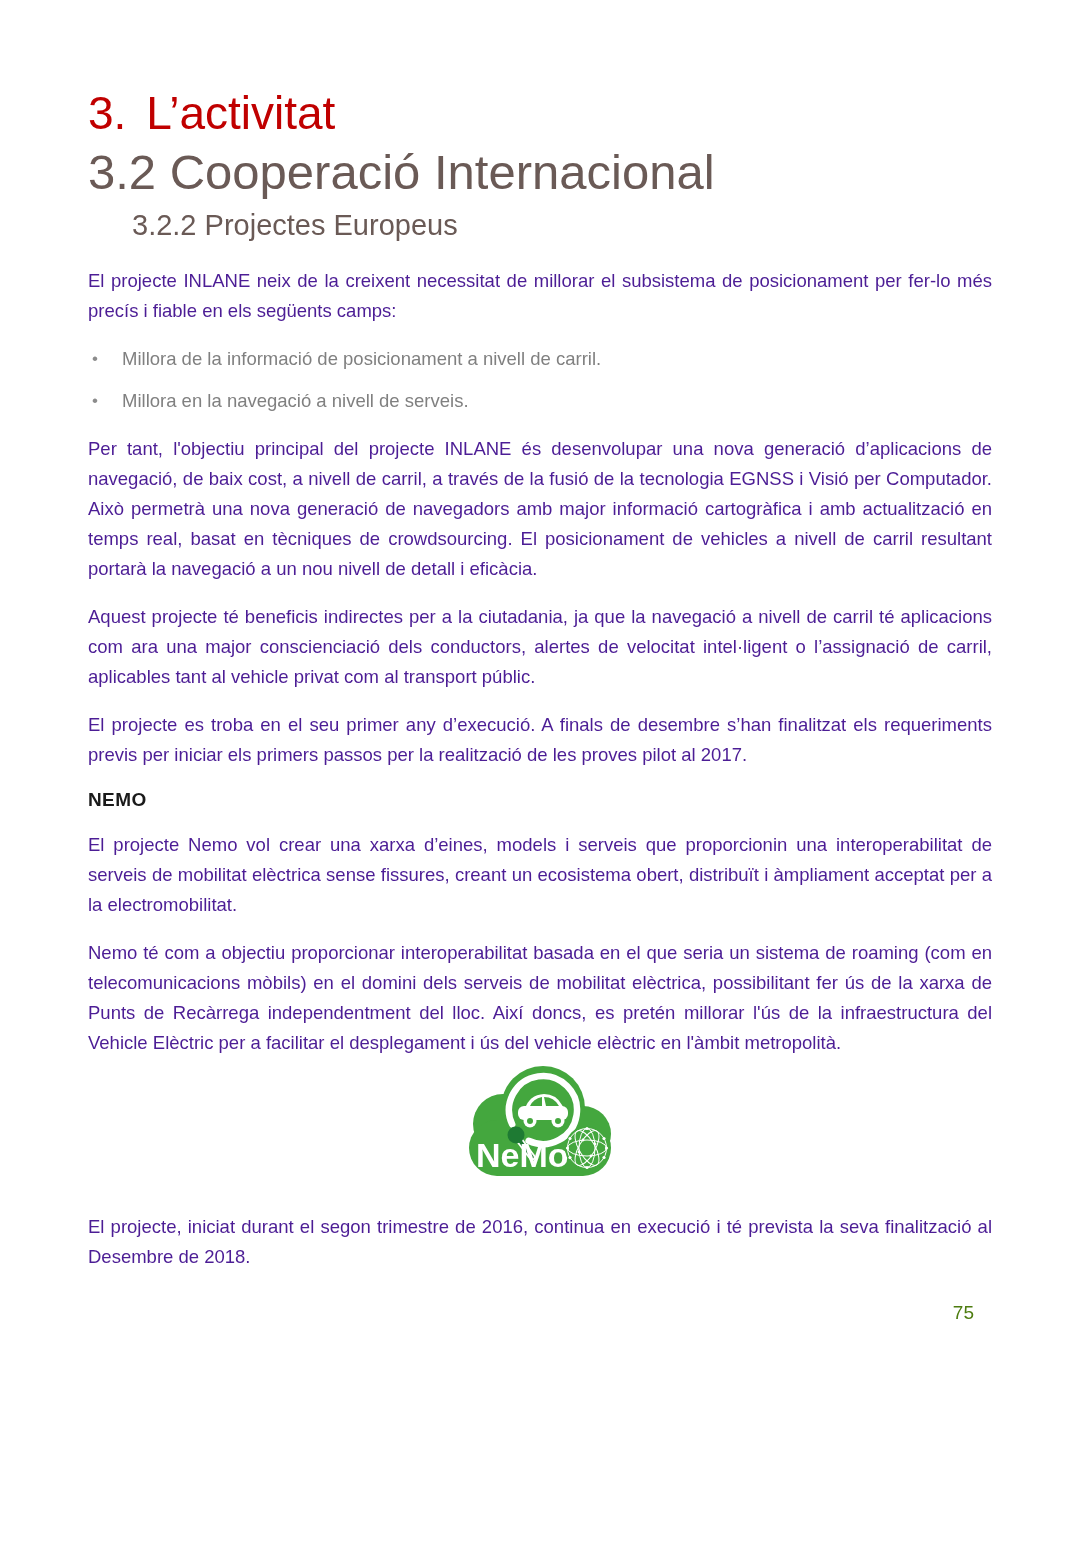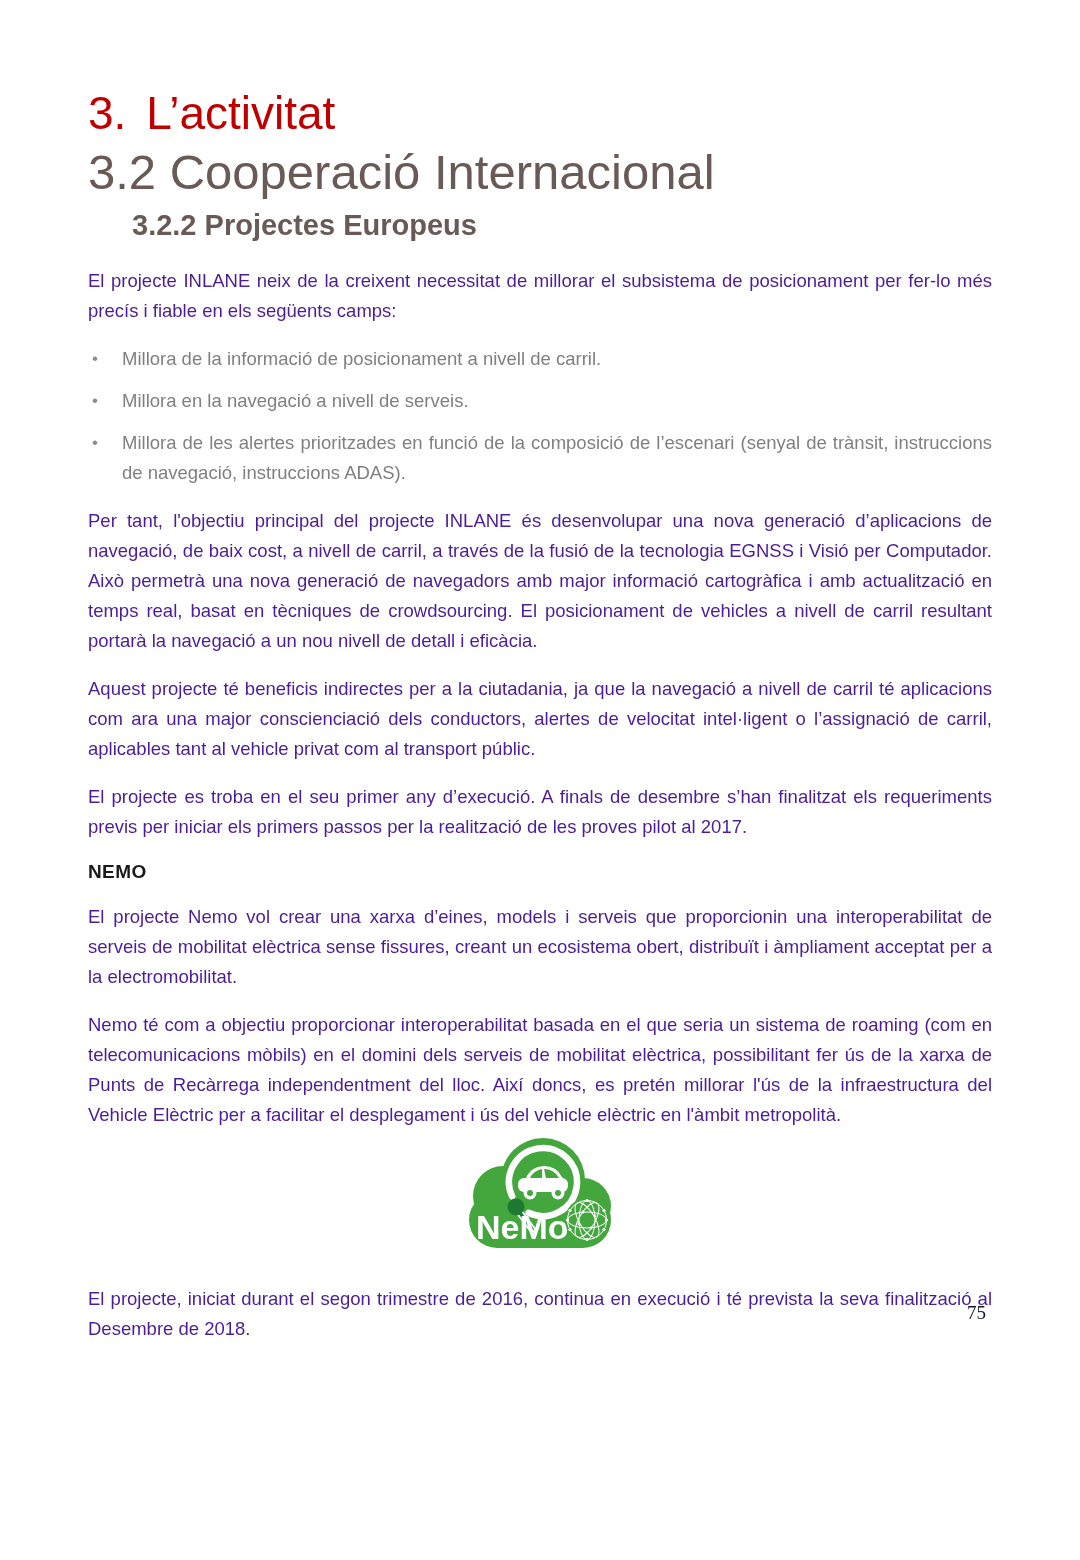--- a/index.html
+++ b/index.html
@@ -30,21 +30,21 @@
     margin: 4px 0 0;
     font-size: 49px;
     line-height: 1.15;
     font-weight: 400;
     color: #6a5a56;
   }
   .doc-subsection {
     margin: 8px 0 16px 44px;
     font-size: 29px;
     line-height: 1.15;
-    font-weight: 700;
+    font-weight: 400;
     color: #6a5a56;
   }
   .section-heading {
     margin: 74px 0 0;
     font-size: 19px;
     line-height: 24px;
     font-weight: 700;
     color: #1a1a1a;
     letter-spacing: 0.4px;
   }
@@ -80,43 +80,41 @@
     font-size: 17px;
   }
   .logo-wrap {
     margin-top: 2px;
     text-align: center;
     height: 124px;
   }
   .logo-wrap svg { display: inline-block; }
   .page-number {
     position: absolute;
-    right: 94px;
+    right: 106px;
     bottom: 56px;
     font-size: 19px;
-    color: #0f172a;
-    font-family: Liberation Serif, serif;
+    color: #4d7c0f;
   }
 </style>
 </head>
 <body>
 
 <div class="page">
 
   <h1 class="doc-title">3. L’activitat</h1>
   <h2 class="doc-subtitle">3.2 Cooperació Internacional</h2>
   <h3 class="doc-subsection">3.2.2 Projectes Europeus</h3>
 
 
   <p class="body-text intro">El projecte INLANE neix de la creixent necessitat de millorar el subsistema de posicionament per fer-lo més precís i fiable en els següents camps:</p>
 
   <ul class="bullet-list">
     <li>Millora de la informació de posicionament a nivell de carril.</li>
     <li>Millora en la navegació a nivell de serveis.</li>
-    <li>Millora de les alertes prioritzades en funció de la composició de l’escenari (senyal de trànsit, instruccions de navegació, instruccions ADAS).</li>
   </ul>
 
   <p class="body-text">Per tant, l'objectiu principal del projecte INLANE és desenvolupar una nova generació d’aplicacions de navegació, de baix cost, a nivell de carril, a través de la fusió de la tecnologia EGNSS i Visió per Computador. Això permetrà una nova generació de navegadors amb major informació cartogràfica i amb actualització en temps real, basat en tècniques de crowdsourcing. El posicionament de vehicles a nivell de carril resultant portarà la navegació a un nou nivell de detall i eficàcia.</p>
   <p class="body-text">Aquest projecte té beneficis indirectes per a la ciutadania, ja que la navegació a nivell de carril té aplicacions com ara una major conscienciació dels conductors, alertes de velocitat intel·ligent o l’assignació de carril, aplicables tant al vehicle privat com al transport públic.</p>
   <p class="body-text">El projecte es troba en el seu primer any d’execució. A finals de desembre s’han finalitzat els requeriments previs per iniciar els primers passos per la realització de les proves pilot al 2017.</p>
 
   <h4 class="section-heading nemo">NEMO</h4>
 
   <p class="body-text">El projecte Nemo vol crear una xarxa d’eines, models i serveis que proporcionin una interoperabilitat de serveis de mobilitat elèctrica sense fissures, creant un ecosistema obert, distribuït i àmpliament acceptat per a la electromobilitat.</p>
   <p class="body-text">Nemo té com a objectiu proporcionar interoperabilitat basada en el que seria un sistema de roaming (com en telecomunicacions mòbils) en el domini dels serveis de mobilitat elèctrica, possibilitant fer ús de la xarxa de Punts de Recàrrega independentment del lloc. Així doncs, es pretén millorar l'ús de la infraestructura del Vehicle Elèctric per a facilitar el desplegament i ús del vehicle elèctric en l'àmbit metropolità.</p>

